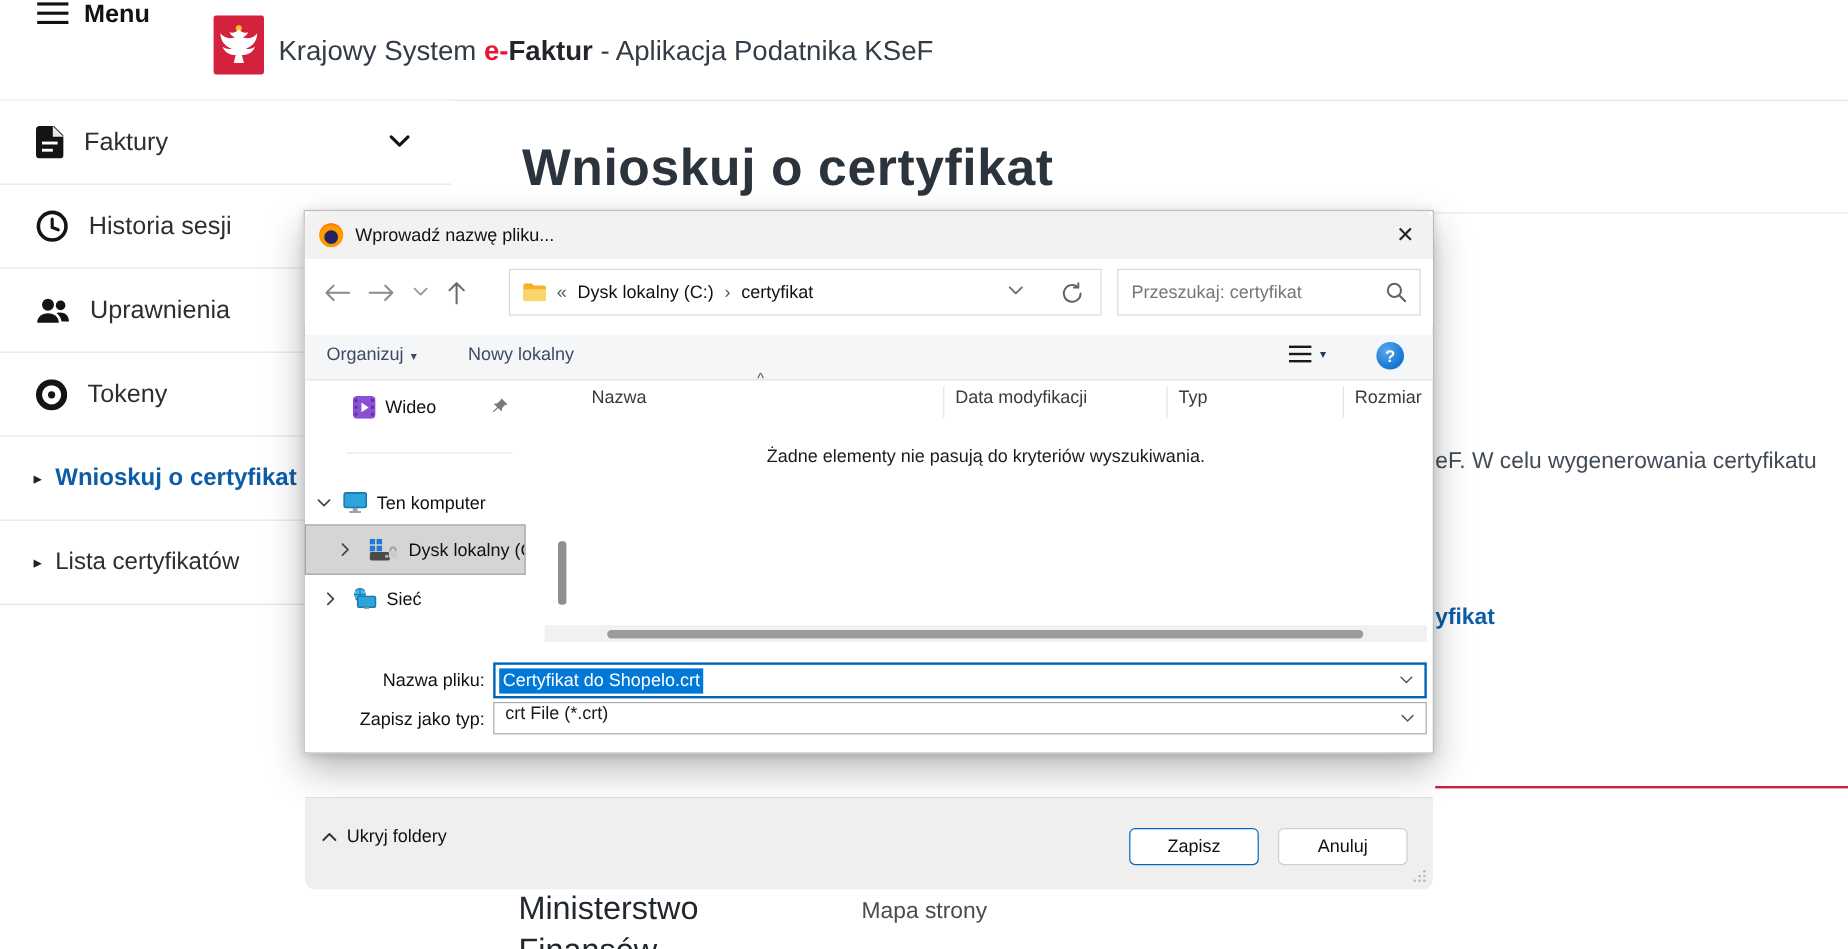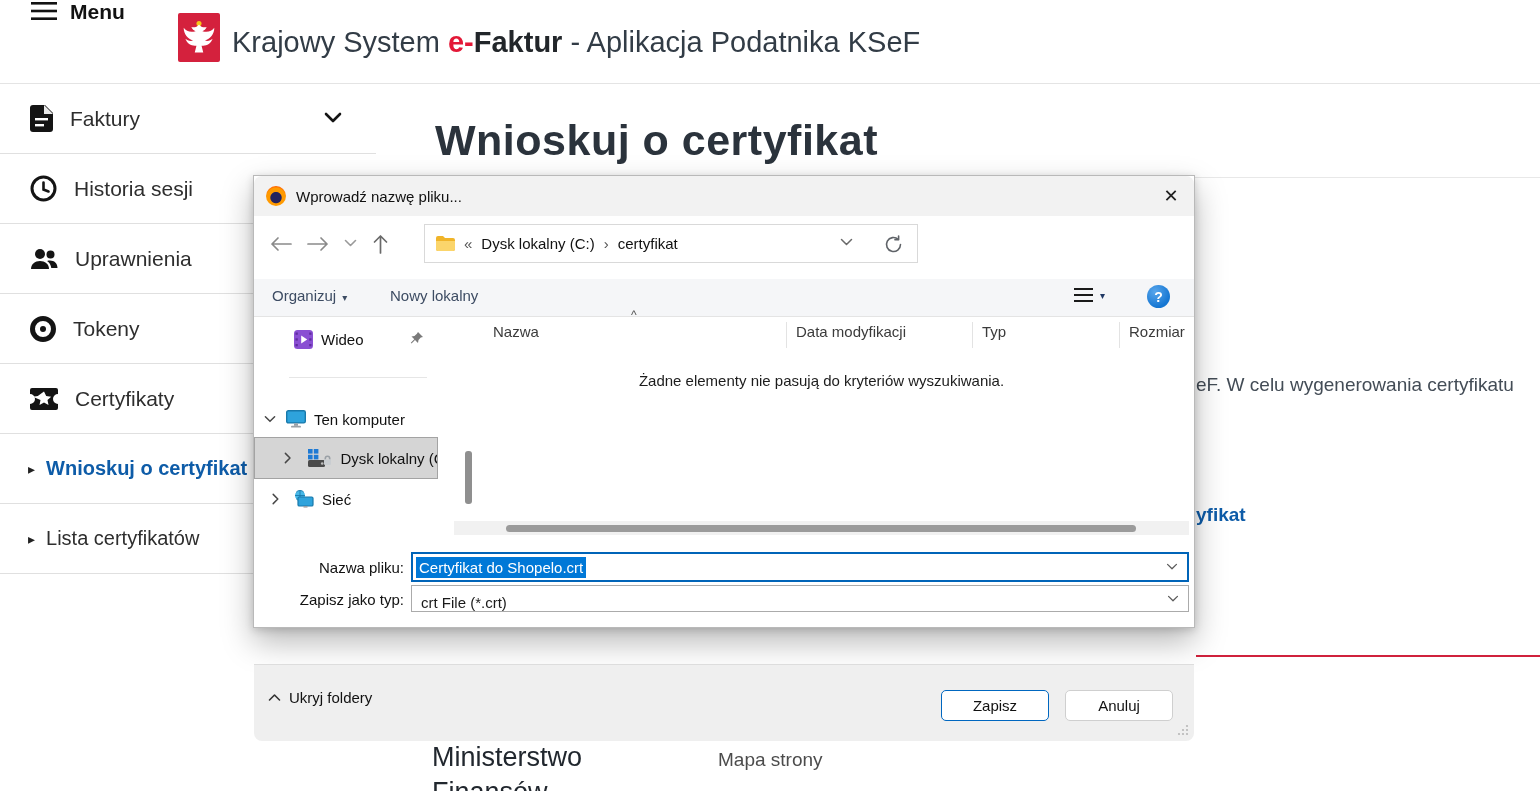--- a/index.html
+++ b/index.html
@@ -8,21 +8,21 @@
             font-family:"Liberation Sans","DejaVu Sans",sans-serif; color:#1a1a1a; }
 
   
   .app-header { position:absolute; left:0; top:0; width:1540px; height:84px; background:#fff;
                 border-bottom:1px solid #e4e4e4; }
   .menu-btn { position:absolute; left:30px; top:0; height:84px; display:flex; gap:12px; cursor:pointer; }
   .menu-btn span { font-size:21px; font-weight:bold; color:#121212; }
   .logo { position:absolute; left:178px; top:13px; width:42px; height:49px; background:#d4213d; border-radius:2px;
           display:flex; align-items:center; justify-content:center; }
   .app-title { position:absolute; left:232px; top:0; height:84px; display:flex; align-items:center;
-               font-size:29px; color:#323c46; white-space:pre; }
+               font-size:23px; color:#323c46; white-space:pre; }
   .app-title .red { color:#e31837; font-weight:bold; }
   .app-title .bold { color:#22262a; font-weight:bold; }
 
   
   .sidebar { position:absolute; left:0; top:84px; width:376px; background:#fff; }
   .side-item { height:70px; border-bottom:1px solid #e0e0e0; display:flex; align-items:center;
                padding-left:30px; position:relative; cursor:pointer; background:#fff; }
   .side-item .side-label { font-size:21px; color:#2e2e2e; margin-left:17px; }
   .side-item .chev { position:absolute; right:34px; top:28px; }
   .side-sub { padding-left:28px; }
@@ -91,21 +91,21 @@
   .empty-msg { position:absolute; left:200px; top:196px; width:735px; text-align:center; color:#1c1c1c; }
   .h-scroll-track { position:absolute; left:200px; top:345px; width:735px; height:14px; background:#f1f1f1; }
   .h-scroll-thumb { position:absolute; left:52px; top:4px; width:630px; height:7px; border-radius:4px; background:#9b9b9b; cursor:pointer; }
 
   
   .fn-label { position:absolute; left:0; width:150px; text-align:right; color:#111; }
   .fn-input { position:absolute; left:157px; top:376px; width:778px; height:30px; border:2px solid #0064b8;
               background:#fff; cursor:text; }
   .fn-input .sel { position:absolute; left:3px; top:3px; background:#0078d7; color:#fff; padding:2px 3px; white-space:nowrap; }
   .ft-combo { position:absolute; left:157px; top:409px; width:778px; height:27px; border:1px solid #ababab;
-              background:#fff; display:flex; align-items:flex-end; padding-left:9px; cursor:pointer; }
+              background:#fff; display:flex; align-items:flex-start; padding-left:9px; cursor:pointer; }
   .combo-chev { position:absolute; right:9px; top:9px; }
 
   
   .dlg-bottom { position:absolute; left:0; top:488px; width:100%; height:77px; background:#efefef;
                 border-top:1px solid #ddd; border-radius:0 0 8px 8px; }
   .hide-folders { position:absolute; left:14px; top:24px; display:flex; align-items:center; gap:8px; cursor:pointer; color:#111; }
   .btn { position:absolute; top:25px; width:108px; height:31px; background:#fff; border-radius:5px;
          display:flex; align-items:center; justify-content:center; font-size:15px; color:#111; cursor:pointer; }
   .btn-save { left:687px; border:1px solid #0067c0; }
   .btn-cancel { left:811px; border:1px solid #cfcfcf; }
@@ -163,27 +163,20 @@
       </svg>
       <span class="side-label">Uprawnienia</span>
     </div>
     <div class="side-item">
       <svg width="26" height="26" viewBox="0 0 26 26">
         <circle cx="13" cy="13" r="10.5" fill="none" stroke="#141414" stroke-width="5"></circle>
         <circle cx="13" cy="13" r="3" fill="#141414"></circle>
       </svg>
       <span class="side-label">Tokeny</span>
     </div>
-    <div class="side-item">
-      <svg width="28" height="22" viewBox="0 0 28 22">
-        <path fill="#141414" d="M2 0h24a2 2 0 0 1 2 2v4a4 4 0 0 0 0 10v4a2 2 0 0 1-2 2H2a2 2 0 0 1-2-2v-4a4 4 0 0 0 0-10V2a2 2 0 0 1 2-2z"></path>
-        <path fill="#fff" d="M14 3.5l2.2 4.6 5 .6-3.7 3.4 1 4.9-4.5-2.5-4.5 2.5 1-4.9L2.8 8.7l5-.6z"></path>
-      </svg>
-      <span class="side-label">Certyfikaty</span>
-    </div>
     <div class="side-item side-sub active">
       <span class="arrow">▸</span>
       <span class="side-label">Wnioskuj o certyfikat</span>
     </div>
     <div class="side-item side-sub">
       <span class="arrow">▸</span>
       <span class="side-label">Lista certyfikatów</span>
     </div>
   </nav>
 
@@ -231,20 +224,27 @@
         <span class="crumb-sep" style="margin-left:0">«</span>
         <span class="crumb">Dysk lokalny (C:)</span>
         <span class="crumb-sep">›</span>
         <span class="crumb">certyfikat</span>
         <svg class="addr-chevron" width="13" height="9" viewBox="0 0 13 9">
           <polyline points="1.5,1.5 6.5,6.5 11.5,1.5" fill="none" stroke="#6a6a6a" stroke-width="1.5" stroke-linecap="round" stroke-linejoin="round"></polyline>
         </svg>
         <svg class="addr-refresh" width="19" height="19" viewBox="0 0 19 19">
           <path d="M16.5 9.5a7 7 0 1 1-2.3-5.2" fill="none" stroke="#5f6368" stroke-width="1.6" stroke-linecap="round"></path>
           <polyline points="14.6,1 14.6,4.7 10.9,4.7" fill="none" stroke="#5f6368" stroke-width="1.6" stroke-linecap="round" stroke-linejoin="round"></polyline>
+        </svg>
+      </div>
+      <div class="search-box">
+        <input type="text" placeholder="Przeszukaj: certyfikat" style="">
+        <svg class="search-mag" width="17" height="17" viewBox="0 0 17 17">
+          <circle cx="7" cy="7" r="5.5" fill="none" stroke="#5f6368" stroke-width="1.7"></circle>
+          <line x1="11.2" y1="11.2" x2="16" y2="16" stroke="#5f6368" stroke-width="1.7" stroke-linecap="round"></line>
         </svg>
       </div>
     </div>
 
     <div class="cmd-bar">
       <div class="cmd-organize">
         <span>Organizuj</span><span class="caret">▾</span>
       </div>
       <div class="cmd-newfolder">
         <span>Nowy lokalny</span>

